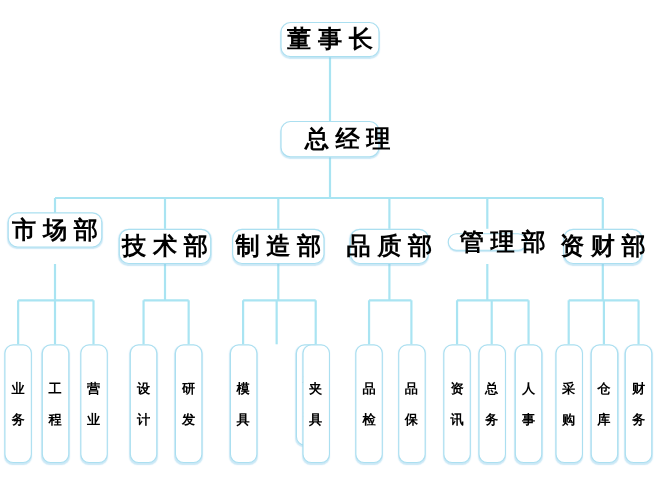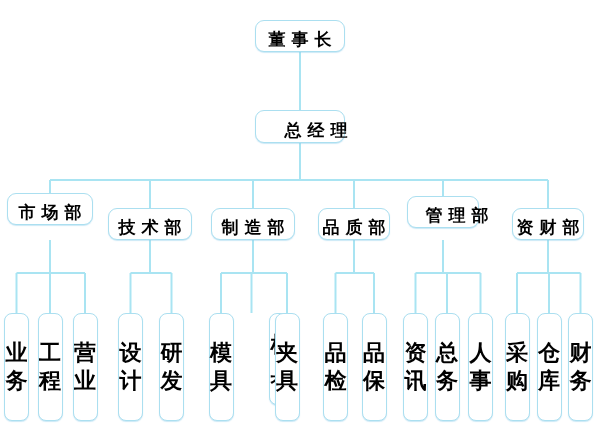--- a/index.html
+++ b/index.html
@@ -31,31 +31,30 @@
     border: 1px solid var(--box-border, #abdff0);
     color: var(--text, #000000);
     display: flex;
     align-items: center;
     justify-content: center;
     font-weight: bold;
     box-shadow: 0 1px 1px rgba(140, 205, 235, 0.45);
   }
   .hnode {
     border-radius: 9px;
-    font-size: 17px;
-    align-items: flex-end;
+    font-size: 22px;
   }
   .hnode .lbl {
     letter-spacing: 6px;
     margin-right: -6px;
     white-space: nowrap;
   }
   .vnode {
     border-radius: 8px;
-    font-size: 22px;
+    font-size: 12px;
     text-align: center;
   }
   .vnode .lbl {
     width: 1em;
     line-height: 28px;
     word-break: break-all;
   }
 </style>
 </head>
 <body>
@@ -141,21 +140,21 @@
     </div>
     <div class="node hnode" style="left: 318px; top: 208px; width: 72px; height: 32px;">
       <span class="lbl">品质部</span>
     </div>
     <div class="node vnode" style="left: 323px; top: 313px; width: 25px; height: 108px;">
       <span class="lbl">品检</span>
     </div>
     <div class="node vnode" style="left: 361.5px; top: 313px; width: 25px; height: 108px;">
       <span class="lbl">品保</span>
     </div>
-    <div class="node hnode" style="left: 407px; top: 196px; width: 72px; height: 32px; padding-left: 28px;">
+    <div class="node hnode" style="left: 407px; top: 212px; width: 72px; height: 16px; padding-left: 28px;">
       <span class="lbl">管理部</span>
     </div>
     <div class="node vnode" style="left: 403px; top: 313px; width: 25px; height: 108px;">
       <span class="lbl">资讯</span>
     </div>
     <div class="node vnode" style="left: 434.5px; top: 313px; width: 25px; height: 108px;">
       <span class="lbl">总务</span>
     </div>
     <div class="node vnode" style="left: 468px; top: 313px; width: 25px; height: 108px;">
       <span class="lbl">人事</span>

